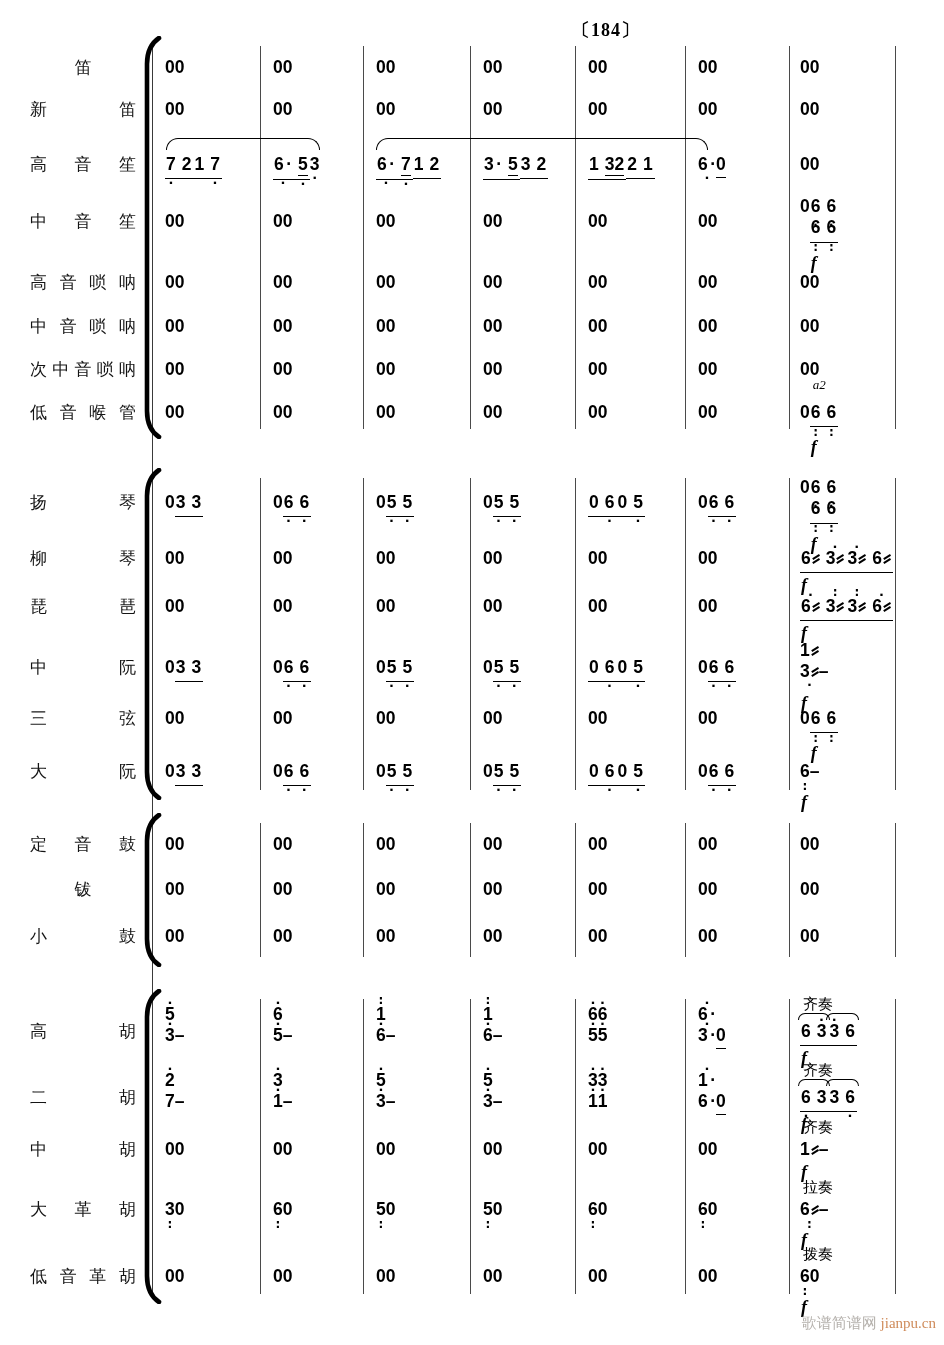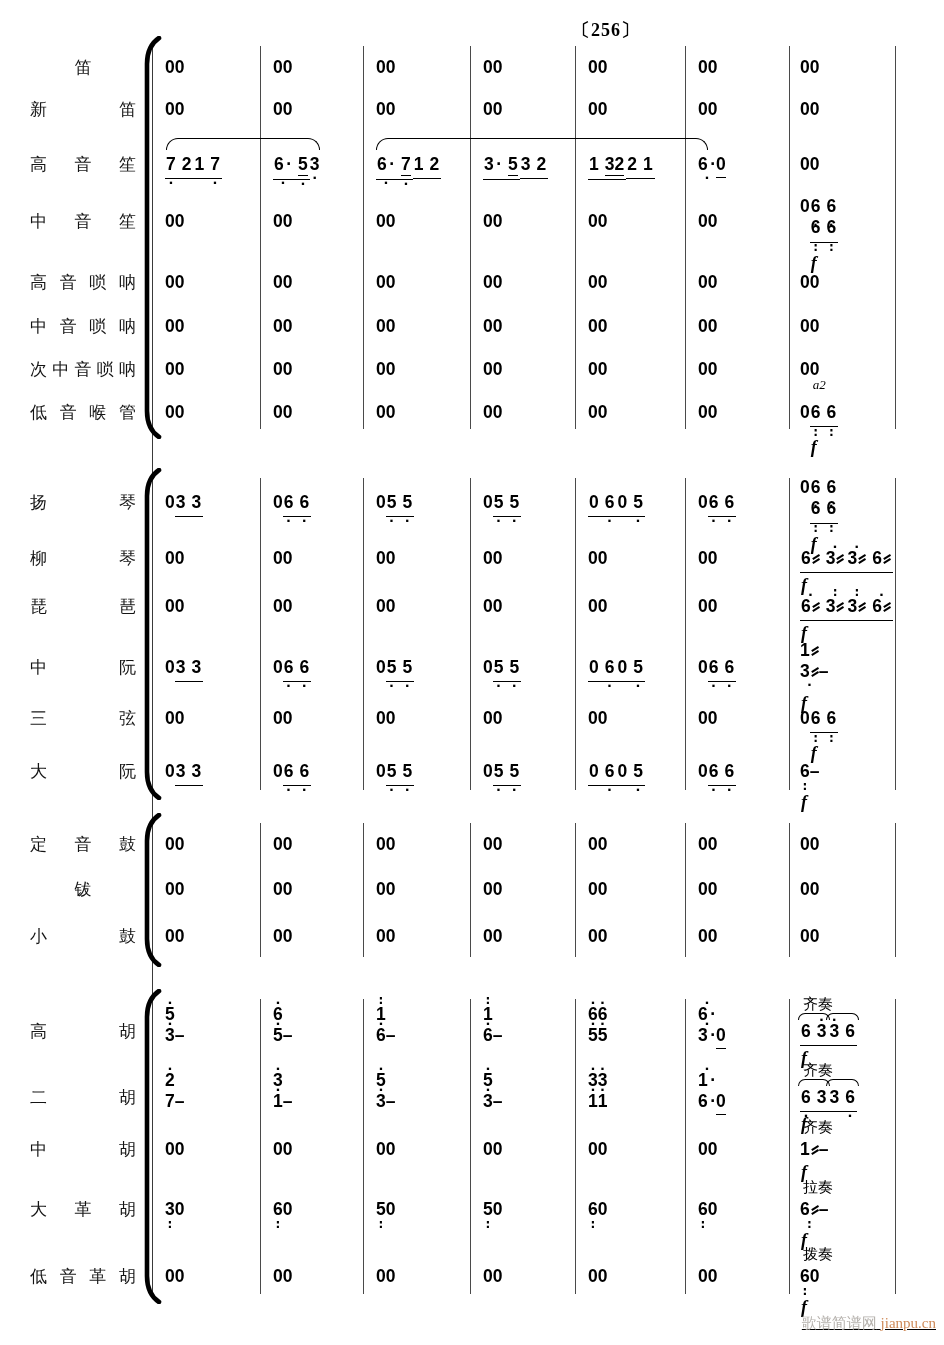--- a/index.html
+++ b/index.html
@@ -46,29 +46,29 @@
   .fm-lo{top:calc(100% + 14px);}
   .ann{position:absolute;left:3px;bottom:calc(100% + 4px);font:15px "Liberation Serif",serif;
        line-height:16px;white-space:nowrap;}
   .beam > .ann{bottom:calc(100% + 9px);}
   .ann-i{font-style:italic;font-size:13px;}
   
   .arc{position:absolute;left:-2px;right:-2px;bottom:calc(100% + 1px);height:6px;
        border:1.5px solid #000;border-bottom:none;border-radius:9px 9px 0 0;}
   .larc{position:absolute;height:11px;border:1.5px solid #000;border-bottom:none;
         border-radius:14px 14px 0 0;}
-  .wm{position:absolute;right:8px;top:1314px;font:15px "Liberation Serif",serif;text-decoration:underline;}
+  .wm{position:absolute;right:8px;top:1314px;font:15px "Liberation Serif",serif;}
   .wm .wm-site{color:#b5b1ac;}
   .wm .wm-url{color:#cf8b5a;}
 </style>
 </head>
 <body>
 
 <div id="page">
-  <div class="pageno" style="left:572px;top:18px;">〔256〕</div>
+  <div class="pageno" style="left:572px;top:18px;">〔184〕</div>
   <div id="score">
       <div class="sysline" style="left: 152px; top: 46px; height: 1248px;"></div>
       <svg width="24" height="403" class="bracket" style="left: 139px; top: 36px;">
         <path d="M20,2 Q8,10 8,28 L8,375 Q8,393 20,401" stroke="#000" stroke-width="4.6" fill="none" stroke-linecap="round"></path>
       </svg>
       <div class="bar" style="left: 260px; top: 46px; height: 383px;"></div>
       <div class="bar" style="left: 363px; top: 46px; height: 383px;"></div>
       <div class="bar" style="left: 470px; top: 46px; height: 383px;"></div>
       <div class="bar" style="left: 575px; top: 46px; height: 383px;"></div>
       <div class="bar" style="left: 685px; top: 46px; height: 383px;"></div>

